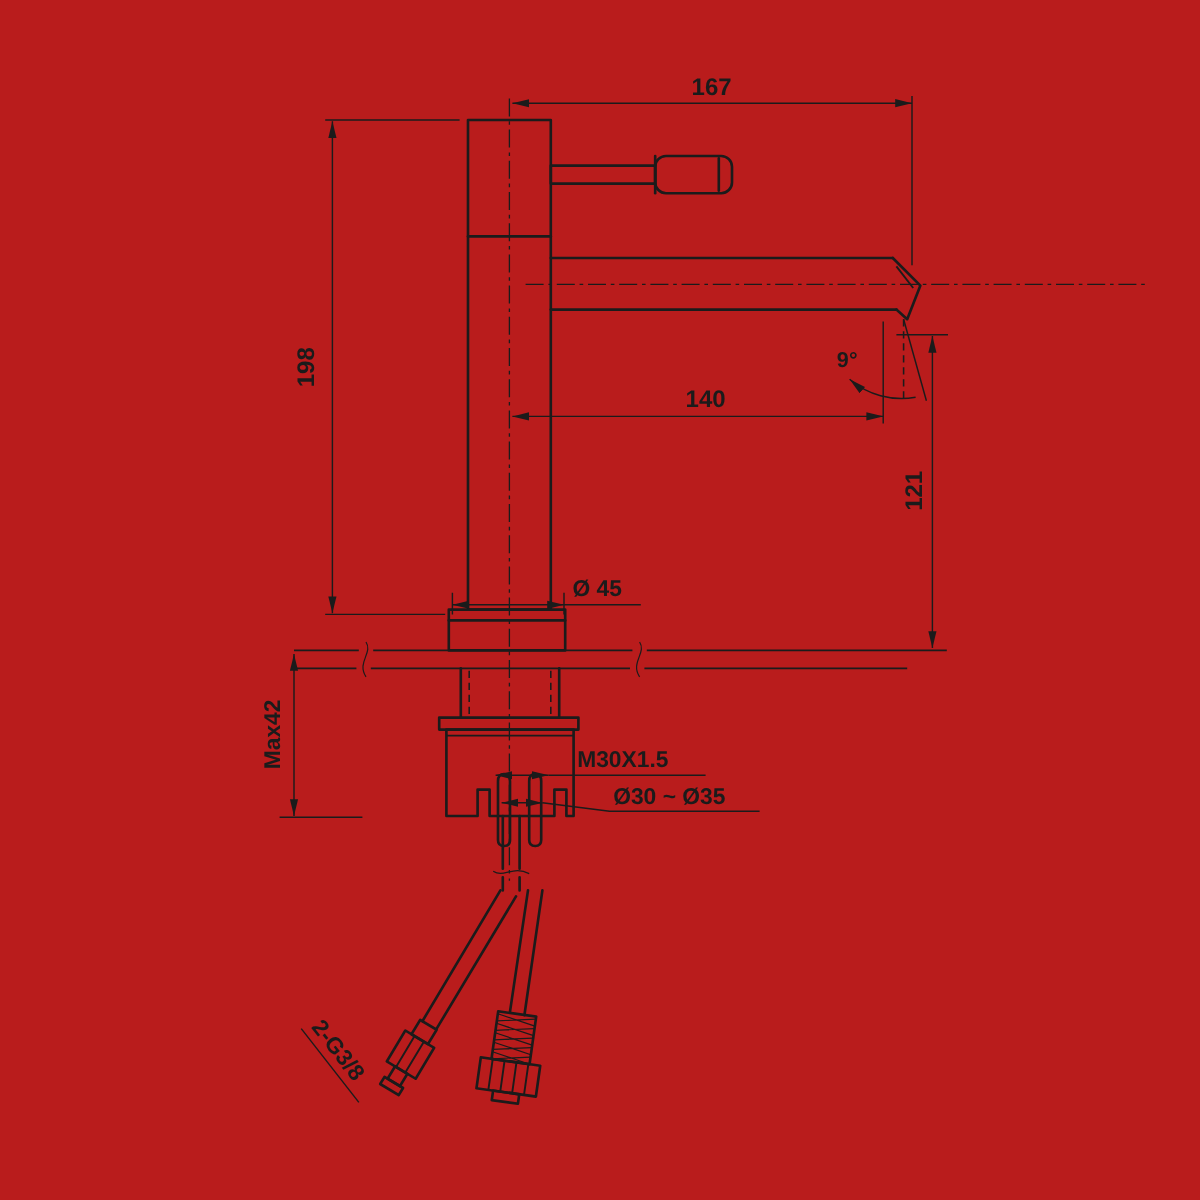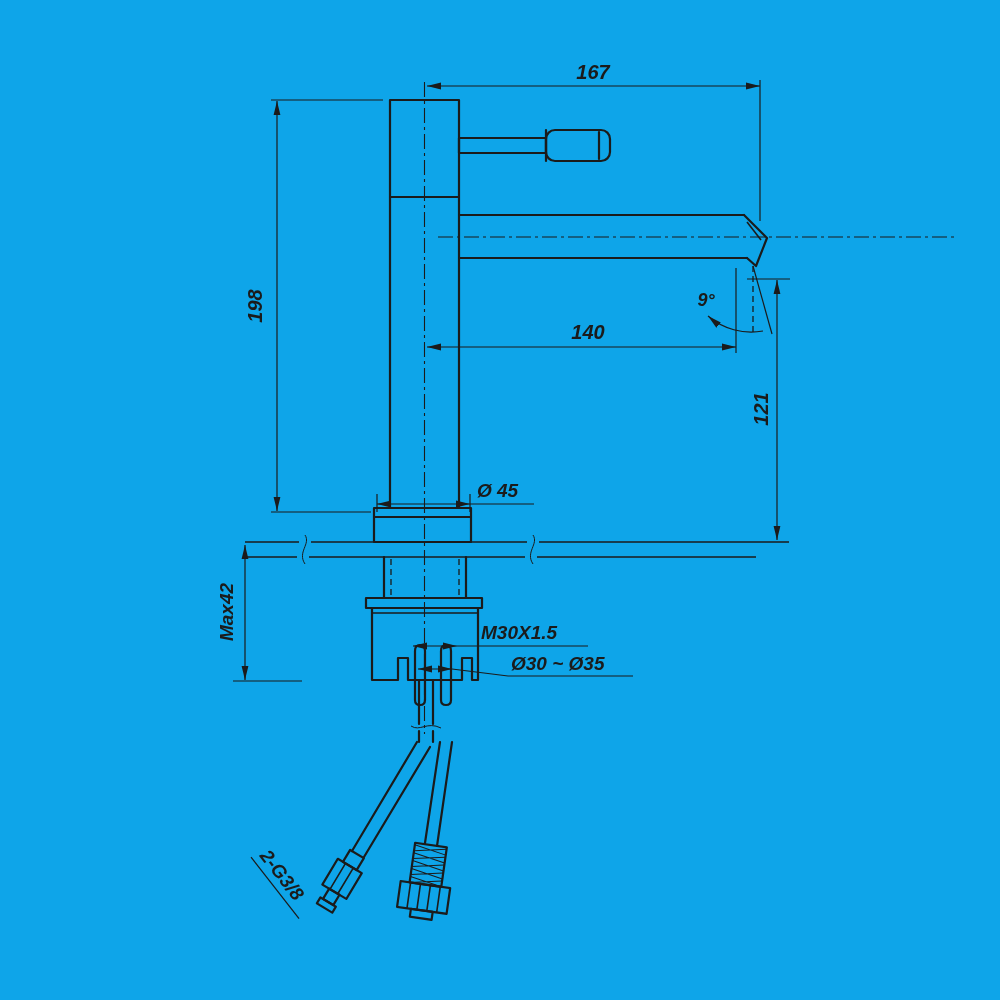--- a/index.html
+++ b/index.html
@@ -1,16 +1,16 @@
 <!DOCTYPE html>
 <html><head>
 <meta charset="utf-8">
 <style>
   html,body{margin:0;padding:0;background:#ffffff;}
-  .page{width:1000px;height:1000px;background:#0ea5e9;position:relative;overflow:hidden;font-style:italic;}
+  .page{width:1000px;height:1000px;background:#b91c1c;position:relative;overflow:hidden;}
   svg{display:block;}
   text{font-family:"Liberation Sans","DejaVu Sans",sans-serif;font-weight:bold;fill:#1b1b1b;}
   .dim-num{font-size:20px;}
   .dim-lbl{font-size:19px;}
   .dim-deg{font-size:18px;}
   .obj{stroke:#1b1b1b;stroke-width:2.2;fill:none;stroke-linejoin:round;stroke-linecap:round;}
   .obj-thin{stroke:#1b1b1b;stroke-width:1.6;fill:none;}
   .dim{stroke:#1b1b1b;stroke-width:1.2;fill:none;}
   .cl{stroke:#1b1b1b;stroke-width:1.1;fill:none;stroke-dasharray:15 4 3 4;}
   .thr{stroke:#1b1b1b;stroke-width:1.3;fill:none;stroke-dasharray:6 4;}

